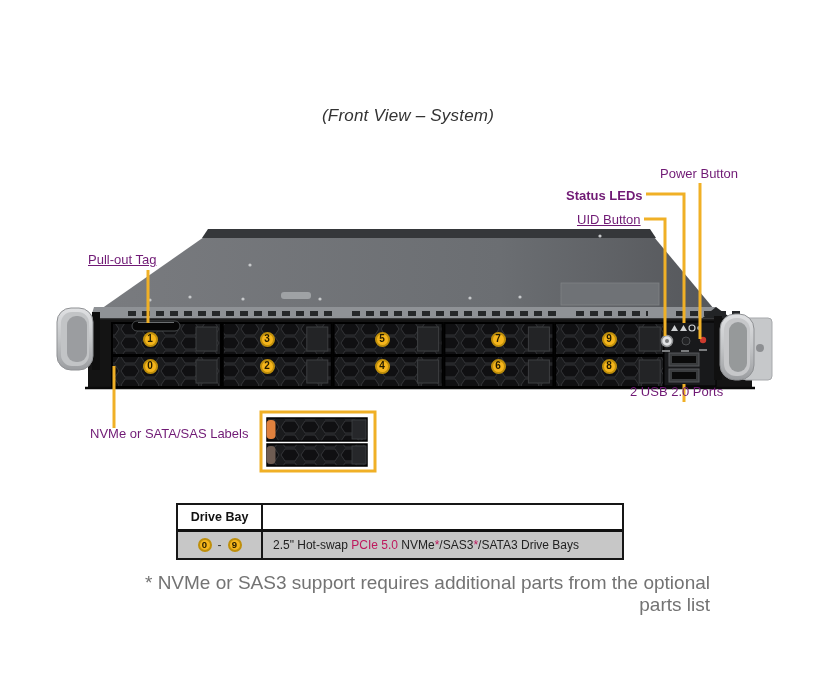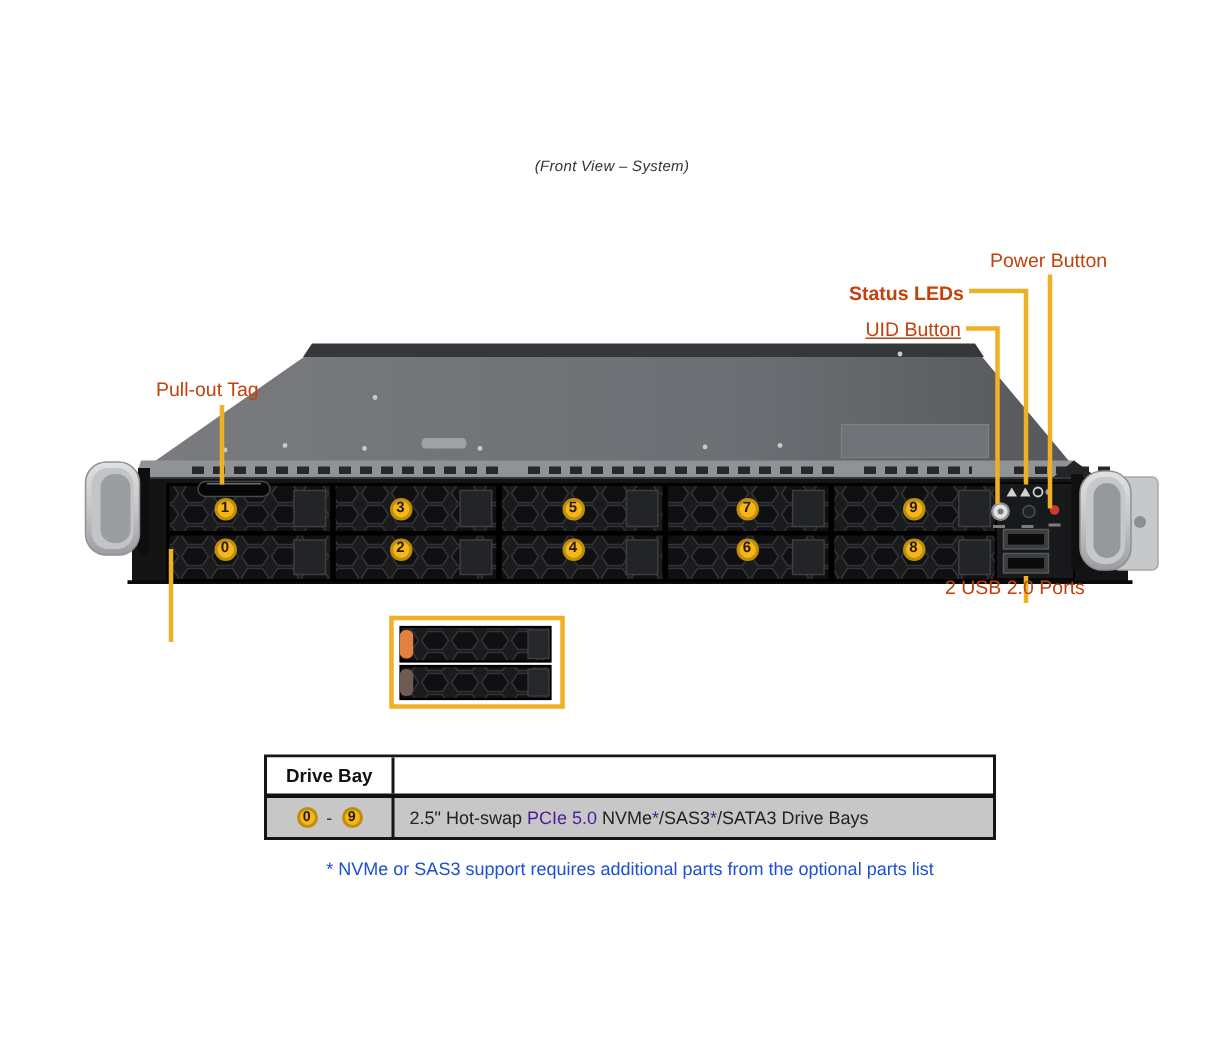--- a/index.html
+++ b/index.html
@@ -1,54 +1,54 @@
 <!DOCTYPE html>
 <html><head>
 <meta charset="utf-8">
 <style>
   * { margin:0; padding:0; box-sizing:border-box; }
   body { background:#ffffff; font-family:"Liberation Sans", sans-serif; }
   #stage { position:relative; width:816px; height:694px; background:#fff; overflow:hidden; }
   #chassis-svg { position:absolute; left:0; top:0; }
 
   .fig-title { position:absolute; top:106px; left:0; width:100%; text-align:center;
-               font-style:italic; font-size:10px; color:#333; letter-spacing:.2px; }
-
-  .callout-label { position:absolute; font-size:13px; color:#c2410c; white-space:nowrap; }
+               font-style:italic; font-size:17px; color:#333; letter-spacing:.2px; }
+
+  .callout-label { position:absolute; font-size:13px; color:#701a75; white-space:nowrap; }
   #lbl-power  { left:660px; top:166px; }
   #lbl-status { left:566px; top:188px;font-weight:bold; }
   #lbl-uid    { left:577px; top:212px;text-decoration:underline; }
-  #lbl-pullout{ left:104px;  top:252px; }
+  #lbl-pullout{ left:88px;  top:252px;text-decoration:underline; }
   #lbl-usb    { left:630px; top:384px; }
   #lbl-nvme   { left:90px;  top:426px; }
 
   .bay-circle { position:absolute; width:15px; height:15px; border-radius:50%;
                 background:#F5B51C; border:2px solid #BF8F0B; color:#241c00;
                 font-size:10px; font-weight:bold; display:flex; align-items:center;
                 justify-content:center; line-height:1; z-index:5; }
 
-  .spec-table { position:absolute; left:176px; top:503px; width:488px;
+  .spec-table { position:absolute; left:176px; top:503px; width:448px;
                 border:2px solid #161616; background:#fff; }
   .spec-thead { display:flex; background:#ffffff; border-bottom:3px solid #111; }
   .spec-trow  { display:flex; background:#C7C7C7; }
   .col-bay  { width:85px; border-right:2px solid #161616; display:flex;
               align-items:center; justify-content:center; }
   .col-desc { flex:1; display:flex; align-items:center; }
   .spec-thead .col-bay, .spec-thead .col-desc { font-weight:bold; font-size:12.5px;
               color:#111; padding:5px 0; justify-content:center; }
   .spec-trow .col-bay { gap:6px; padding:5px 0; }
   .spec-trow .col-desc { padding:6px 0 6px 10px; font-size:12px; color:#222; }
   .mini-circle { width:14px; height:14px; border-radius:50%; background:#F5B51C;
                  border:2px solid #BF8F0B; color:#241c00; font-size:9.5px; font-weight:bold;
                  display:flex; align-items:center; justify-content:center; line-height:1; }
   .bay-sep { font-size:12px; color:#333; }
-  .red-part { color:#4c1d95; }
-
-  .footnote { position:absolute; left:130px; top:572px; width:580px; text-align:center;
-              font-size:12px; color:#1d4ed8; }
+  .red-part { color:#be185d; }
+
+  .footnote { position:absolute; left:130px; top:572px; width:580px; text-align:right;
+              font-size:19px; color:#737373; }
 </style>
 </head>
 <body>
 
 <div id="stage">
 
   <svg id="chassis-svg" width="816" height="694" viewBox="0 0 816 694">
     <defs>
       <linearGradient id="lidGrad" x1="0" y1="0" x2="1" y2="0">
         <stop offset="0" stop-color="#797b7f"></stop>
@@ -203,20 +203,21 @@
     </g>
   </svg>
 
   <div class="fig-title">(Front View – System)</div>
 
   <div class="callout-label" id="lbl-power">Power Button</div>
   <div class="callout-label" id="lbl-status">Status LEDs</div>
   <div class="callout-label" id="lbl-uid">UID Button</div>
   <div class="callout-label" id="lbl-pullout">Pull-out Tag</div>
   <div class="callout-label" id="lbl-usb">2 USB 2.0 Ports</div>
+  <div class="callout-label" id="lbl-nvme">NVMe or SATA/SAS Labels</div>
 
   <div class="bay-circle" style="left:142.5px; top:331.5px;">1</div>
   <div class="bay-circle" style="left:259.5px; top:331.5px;">3</div>
   <div class="bay-circle" style="left:374.5px; top:331.5px;">5</div>
   <div class="bay-circle" style="left:490.5px; top:331.5px;">7</div>
   <div class="bay-circle" style="left:601.5px; top:331.5px;">9</div>
 
   <div class="bay-circle" style="left:142.5px; top:358.5px;">0</div>
   <div class="bay-circle" style="left:259.5px; top:358.5px;">2</div>
   <div class="bay-circle" style="left:374.5px; top:358.5px;">4</div>

